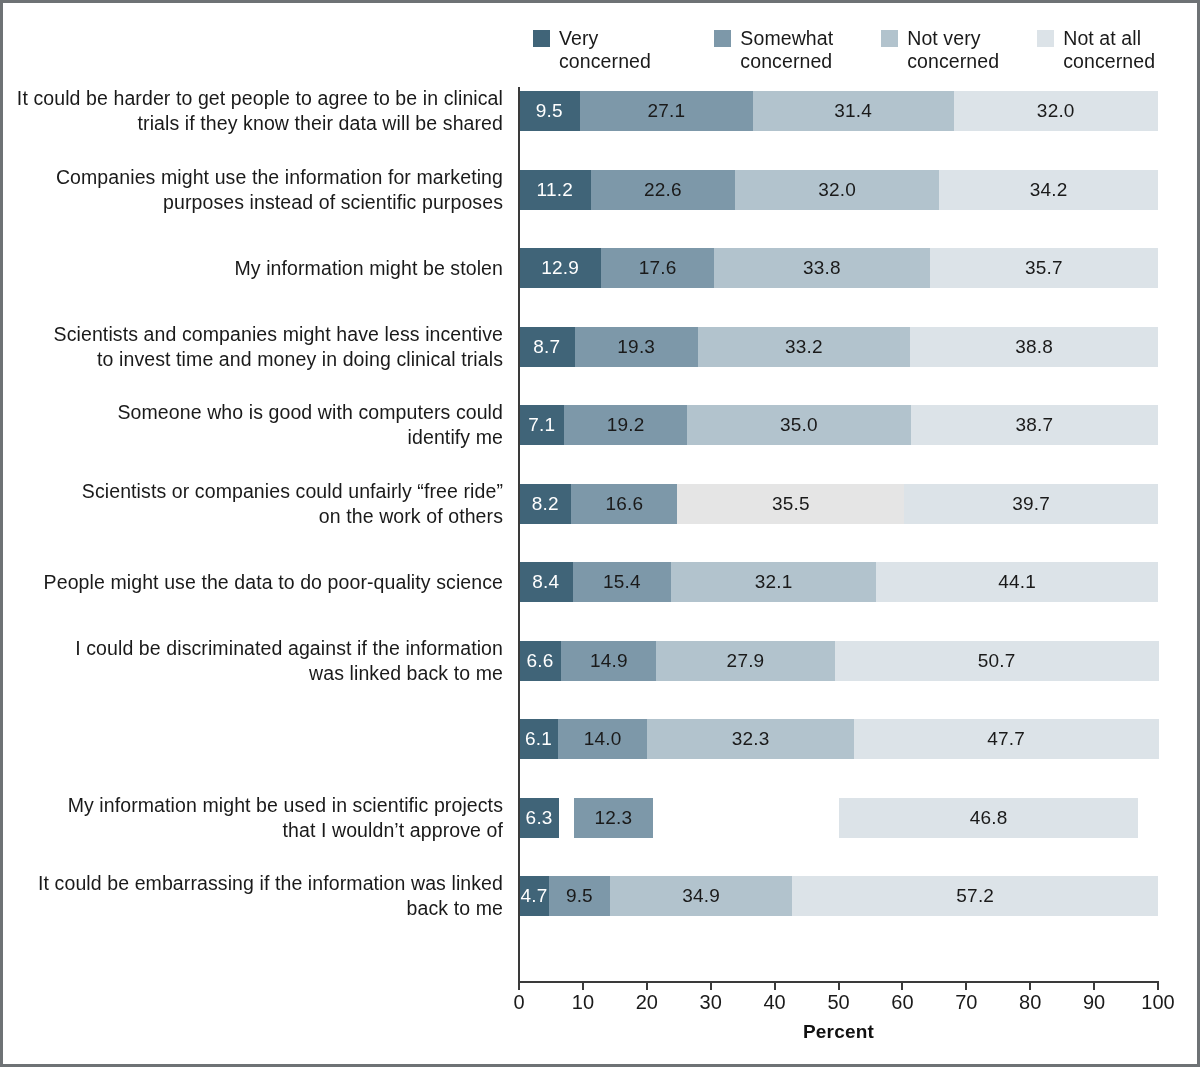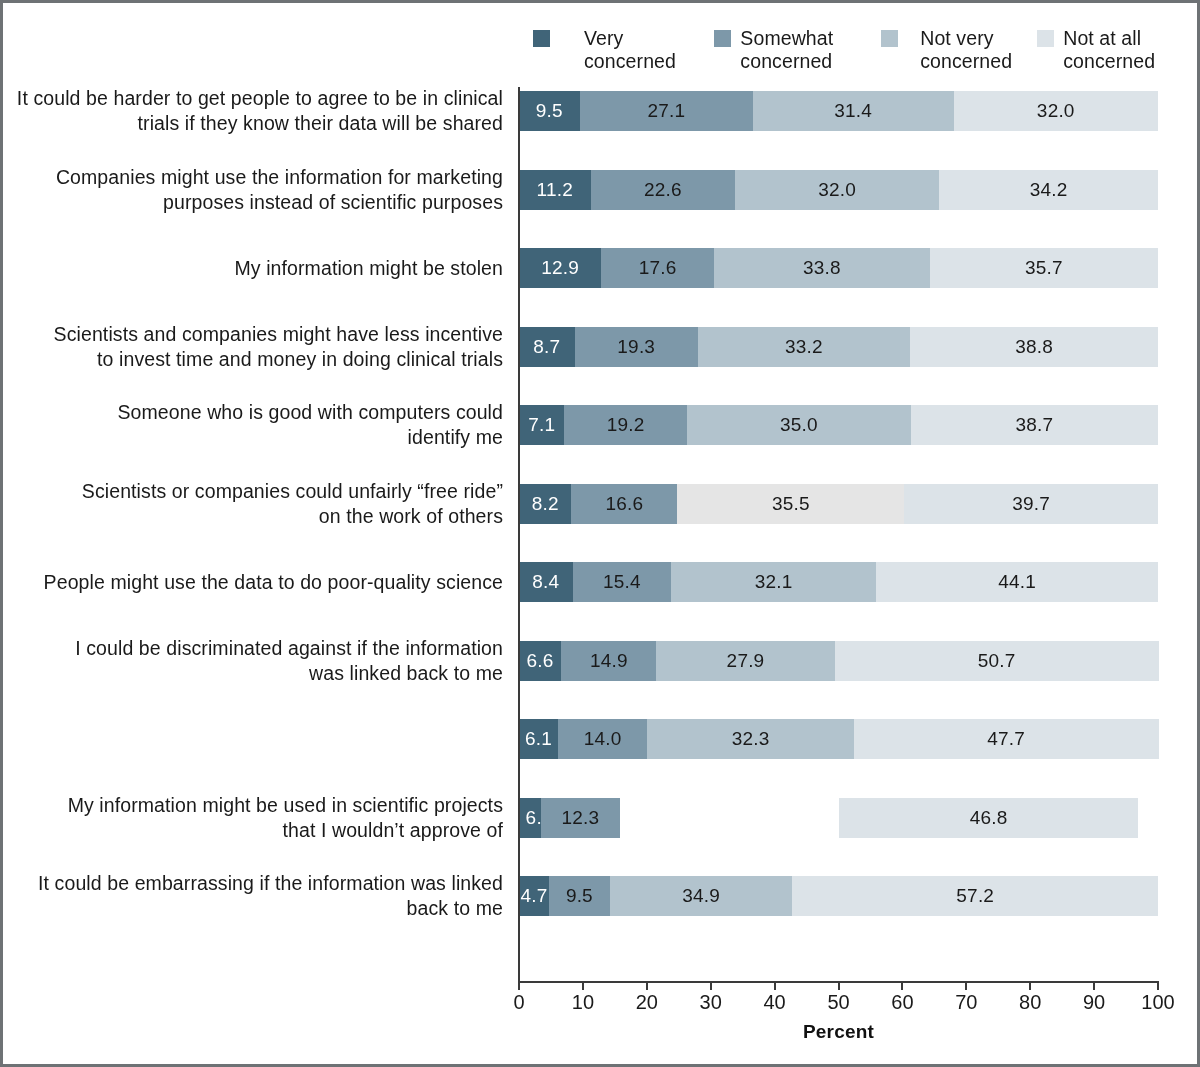--- a/index.html
+++ b/index.html
@@ -28,23 +28,23 @@
     display: flex;
     flex-direction: row;
     align-items: flex-start;
   }
   .legend-item {
     display: flex;
     flex-direction: row;
     align-items: flex-start;
     margin-right: 22px;
   }
-  .legend-item.li0 { width: 176px; gap: 25px; }
+  .legend-item.li0 { width: 176px; }
   .legend-item.li1 { width: 160px; }
-  .legend-item.li2 { width: 148px; gap: 13px; }
+  .legend-item.li2 { width: 148px; }
   .legend-item.li3 { width: 150px; margin-right: 0; }
   .legend-swatch {
     width: 17px;
     height: 17px;
     flex: 0 0 17px;
     margin-top: 3px;
     margin-right: 9px;
   }
   .legend-label {
     font-size: 19.5px;
@@ -254,21 +254,21 @@
             <div class="seg s0" style="left: 0px; width: 38.979px; background: rgb(64, 100, 120);">6.1</div>
             <div class="seg s1" style="left: 38.979px; width: 89.46px; background: rgb(125, 152, 169);">14.0</div>
             <div class="seg s2" style="left: 128.439px; width: 206.397px; background: rgb(178, 195, 205);">32.3</div>
             <div class="seg s3" style="left: 334.836px; width: 304.803px; background: rgb(220, 227, 232);">47.7</div>
           </div>
         </div>
         <div class="row" style="top: 794.5px;">
           <div class="row-label">My information might be used in scientific projects<br>that I wouldn’t approve of</div>
           <div class="bar">
             <div class="seg s0" style="left: 0px; width: 40.257px; background: rgb(64, 100, 120);">6.3</div>
-            <div class="seg s1" style="left: 22px; width: 78.597px; background: rgb(125, 152, 169);">12.3</div>
+            <div class="seg s1" style="left: 55px; width: 78.597px; background: rgb(125, 152, 169);">12.3</div>
             <div class="seg s3" style="left: 320px; width: 299.052px; background: rgb(220, 227, 232);">46.8</div>
           </div>
         </div>
         <div class="row" style="top: 873px;">
           <div class="row-label">It could be embarrassing if the information was linked<br>back to me</div>
           <div class="bar">
             <div class="seg s0" style="left: 0px; width: 30.033px; background: rgb(64, 100, 120);">4.7</div>
             <div class="seg s1" style="left: 30.033px; width: 60.705px; background: rgb(125, 152, 169);">9.5</div>
             <div class="seg s2" style="left: 90.738px; width: 182.754px; background: rgb(178, 195, 205);">34.9</div>
             <div class="seg s3" style="left: 273.492px; width: 365.508px; background: rgb(220, 227, 232);">57.2</div>

